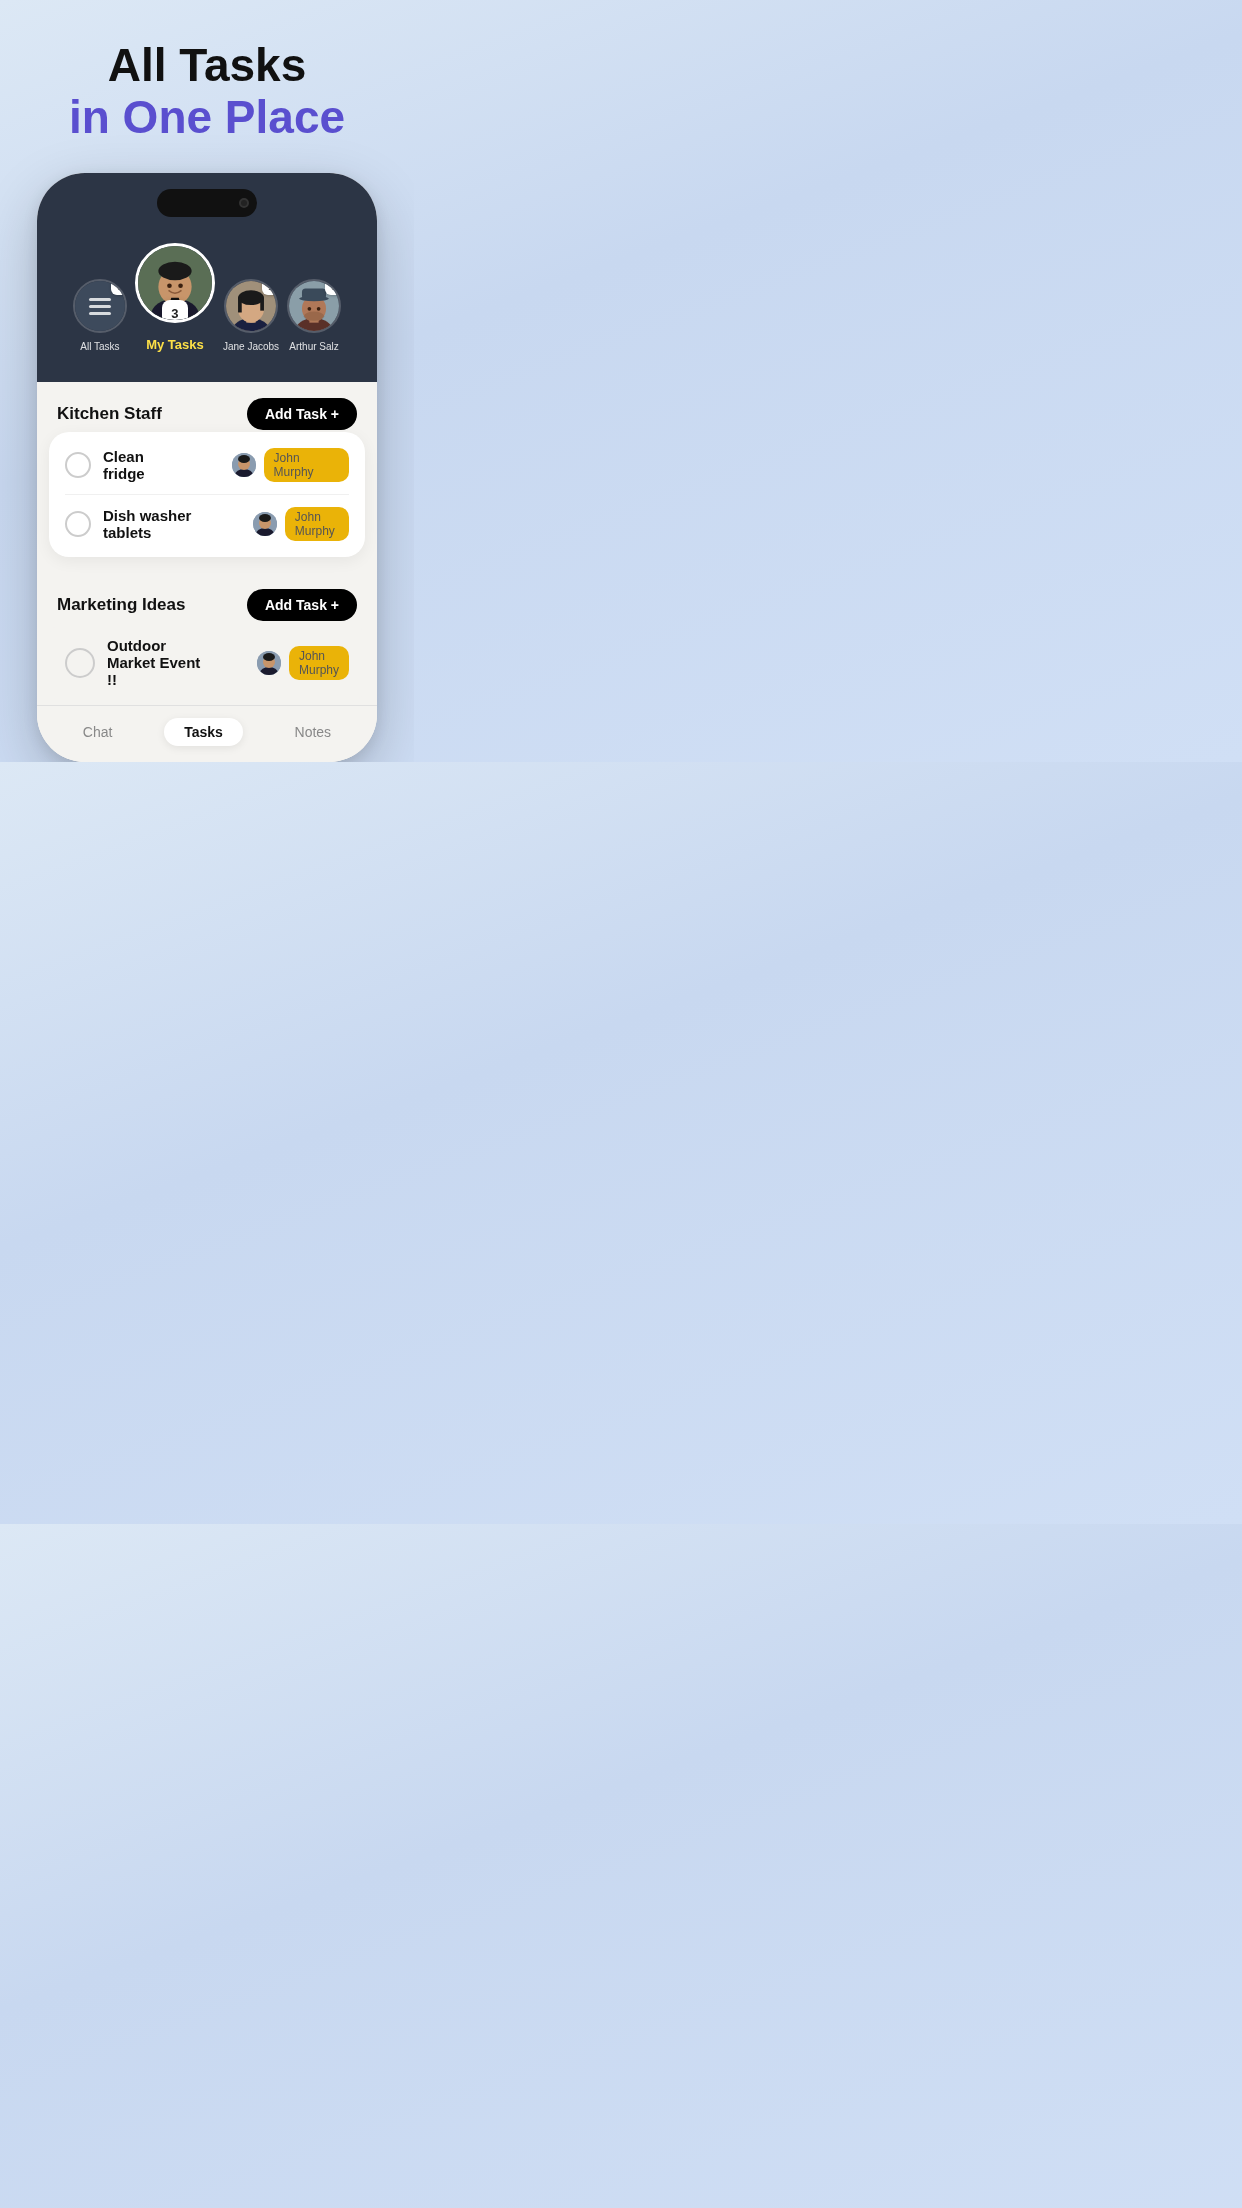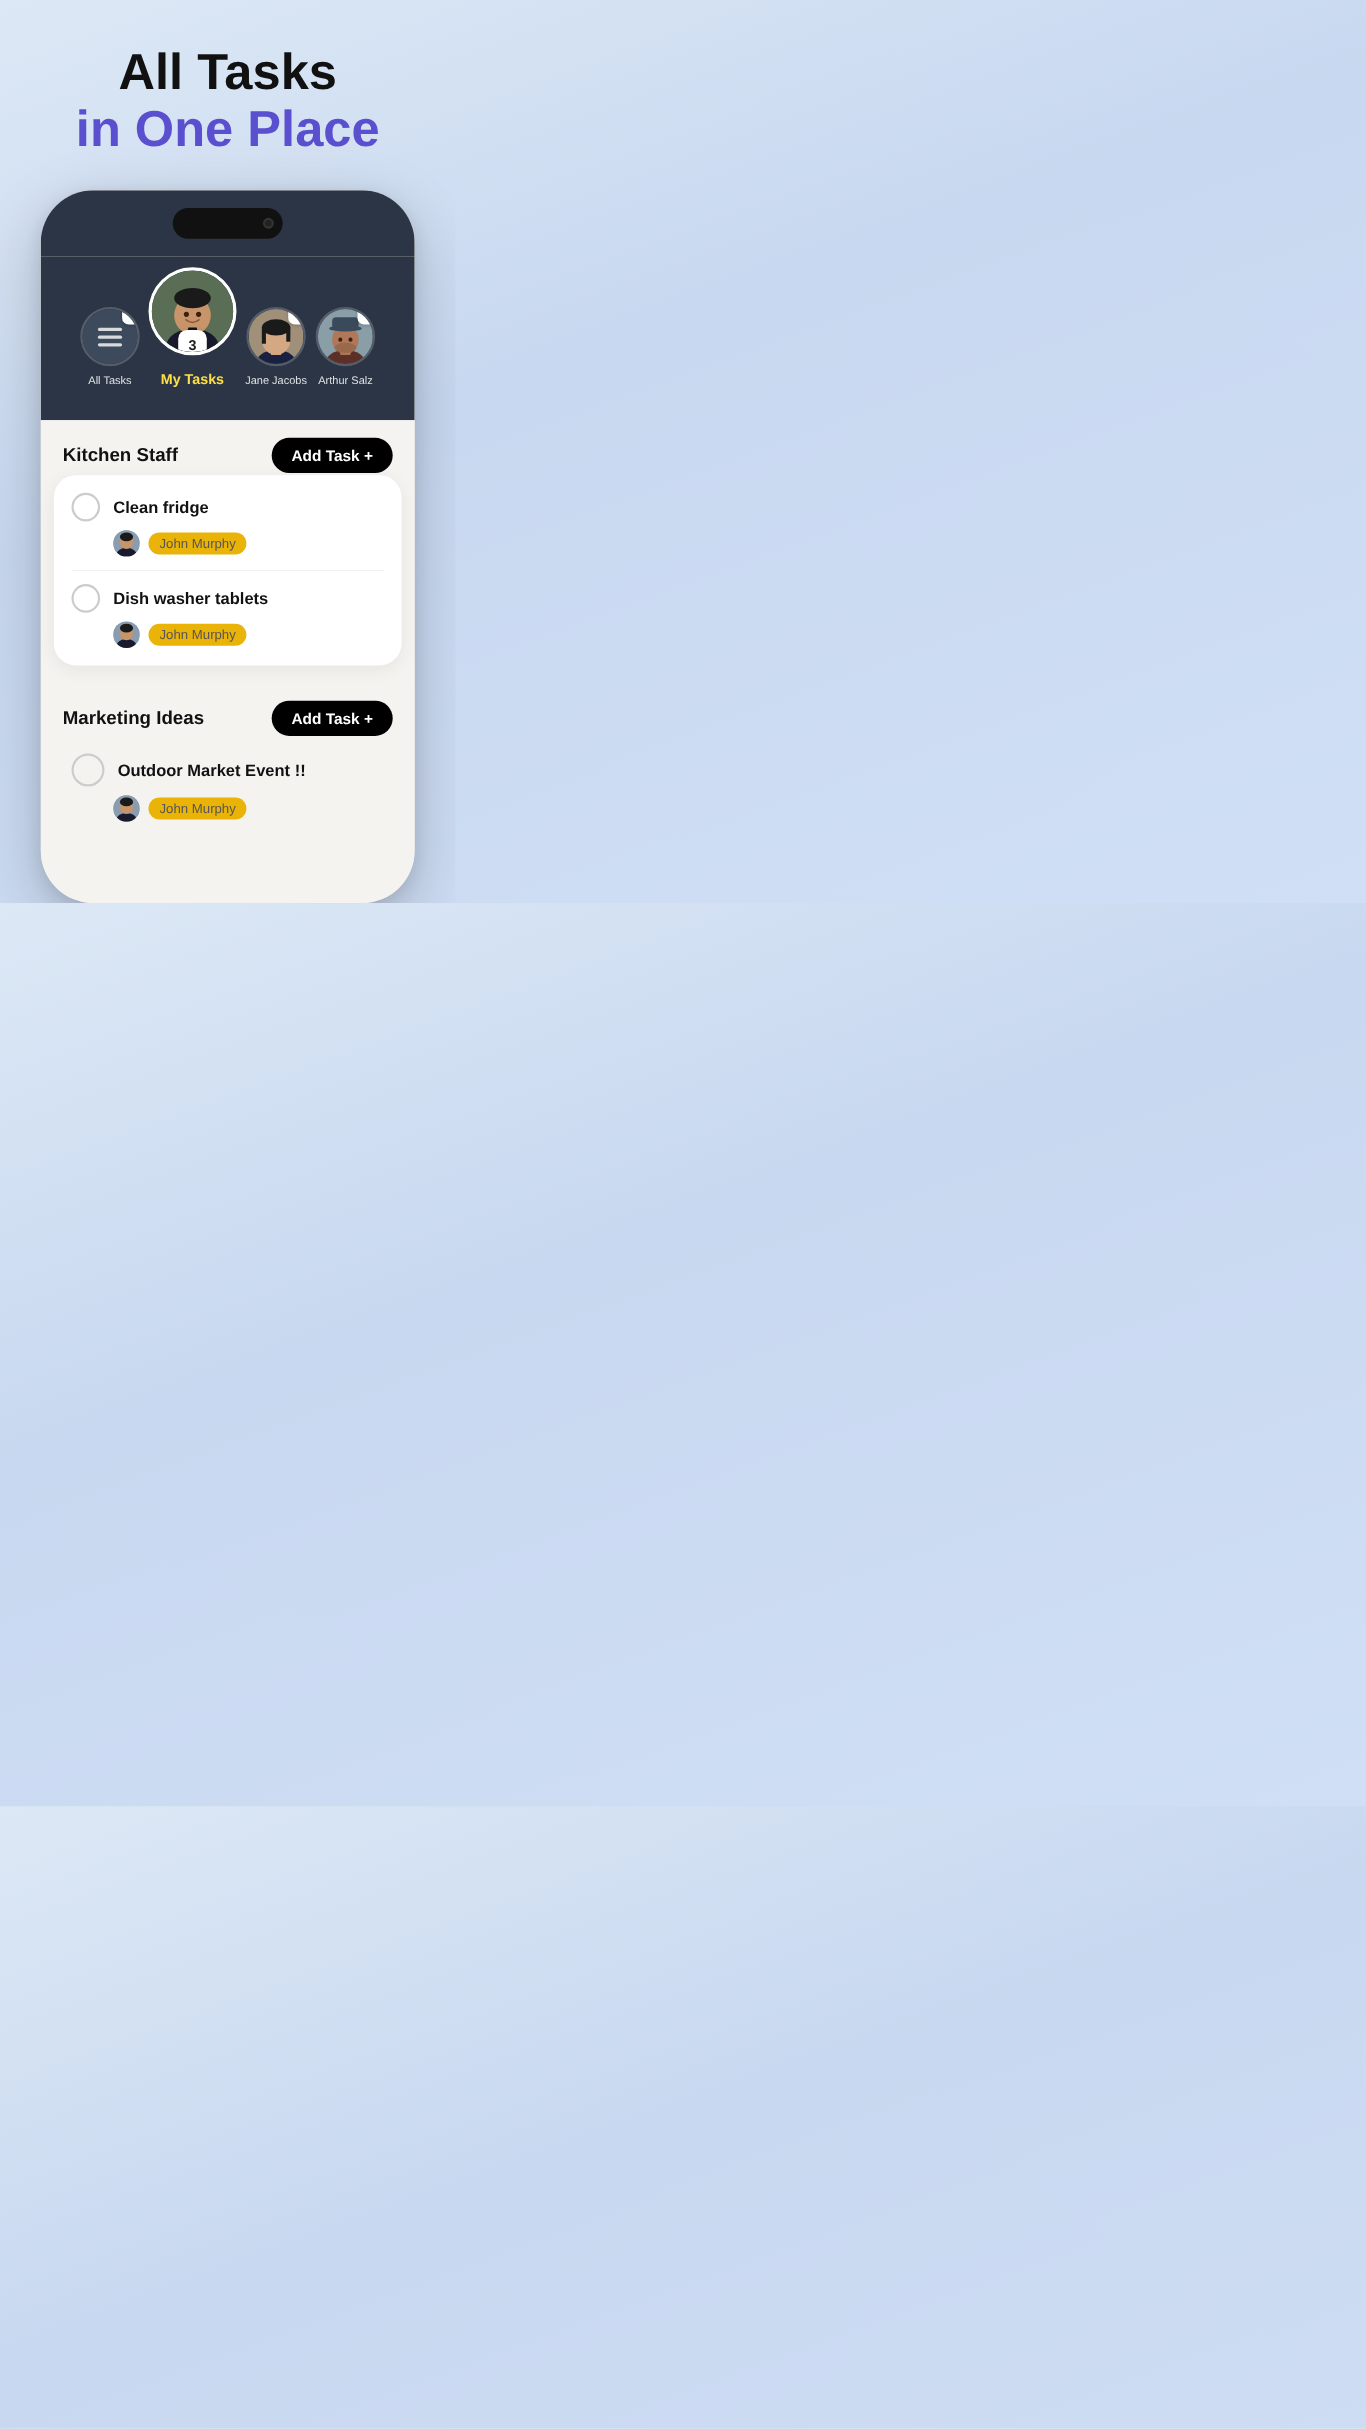--- a/index.html
+++ b/index.html
@@ -192,21 +192,21 @@
     .task-card {
       background: #fff;
       margin: 0 12px 16px;
       border-radius: 20px;
       padding: 16px;
       box-shadow: 0 4px 16px rgba(0,0,0,0.06);
     }
 
     .task-item {
       display: flex;
-      flex-direction: column;
+      flex-direction: row;
       gap: 8px;
       padding: 12px 0;
       border-bottom: 1px solid #f0f0f0;
     }
     .task-item:last-child {
       border-bottom: none;
       padding-bottom: 0;
     }
     .task-item:first-child {
       padding-top: 0;
@@ -468,15 +468,20 @@
               <ellipse cx="12" cy="22" rx="9" ry="6" fill="#1a1a2e"></ellipse>
               <ellipse cx="12" cy="11" rx="6" ry="6" fill="#c8956a"></ellipse>
               <ellipse cx="12" cy="6" rx="6" ry="4" fill="#1a1a1a"></ellipse>
             </svg>
           </div>
           <span class="assignee-name">John Murphy</span>
         </div>
       </div>
     </div>
 
+    <div class="bottom-nav">
+      <div class="nav-item">Chat</div>
+      <div class="nav-item active">Tasks</div>
+      <div class="nav-item">Notes</div>
+    </div>
 
   </div>
 </div>
 
 </body></html>

